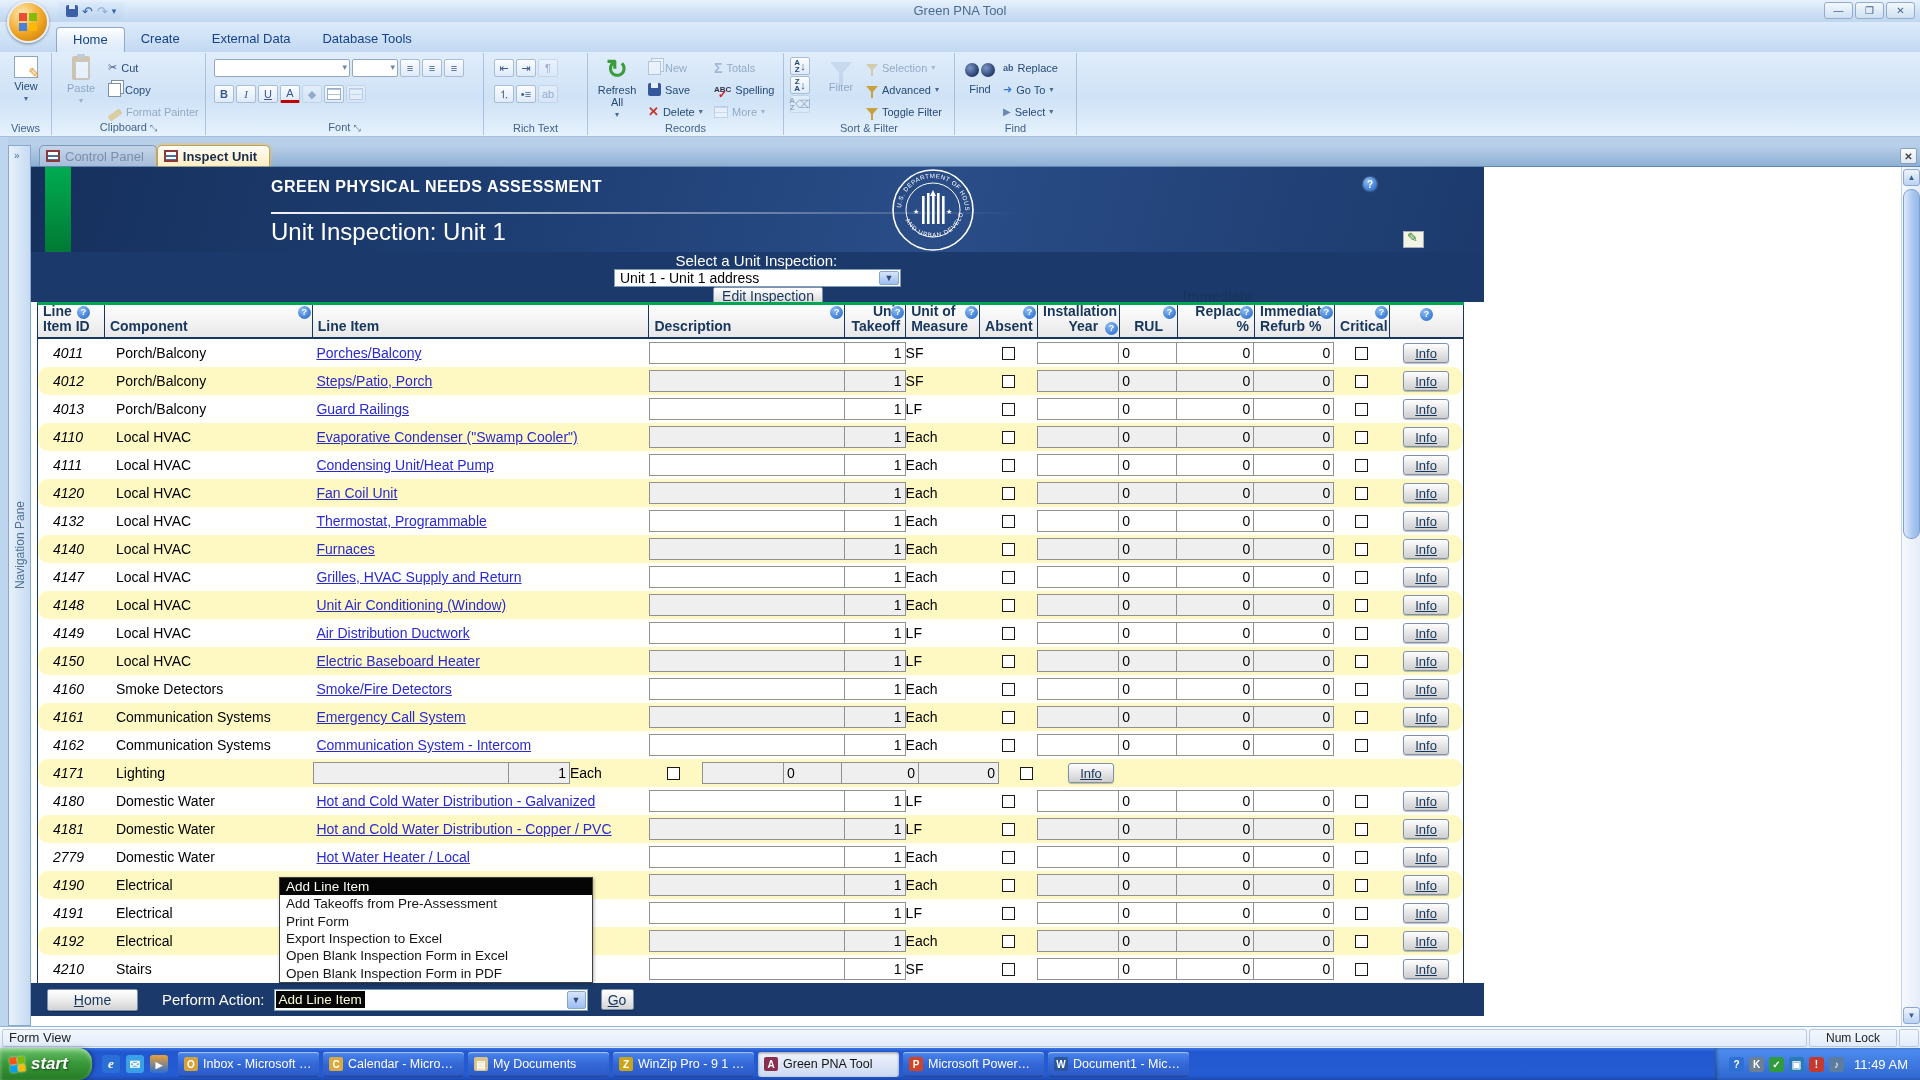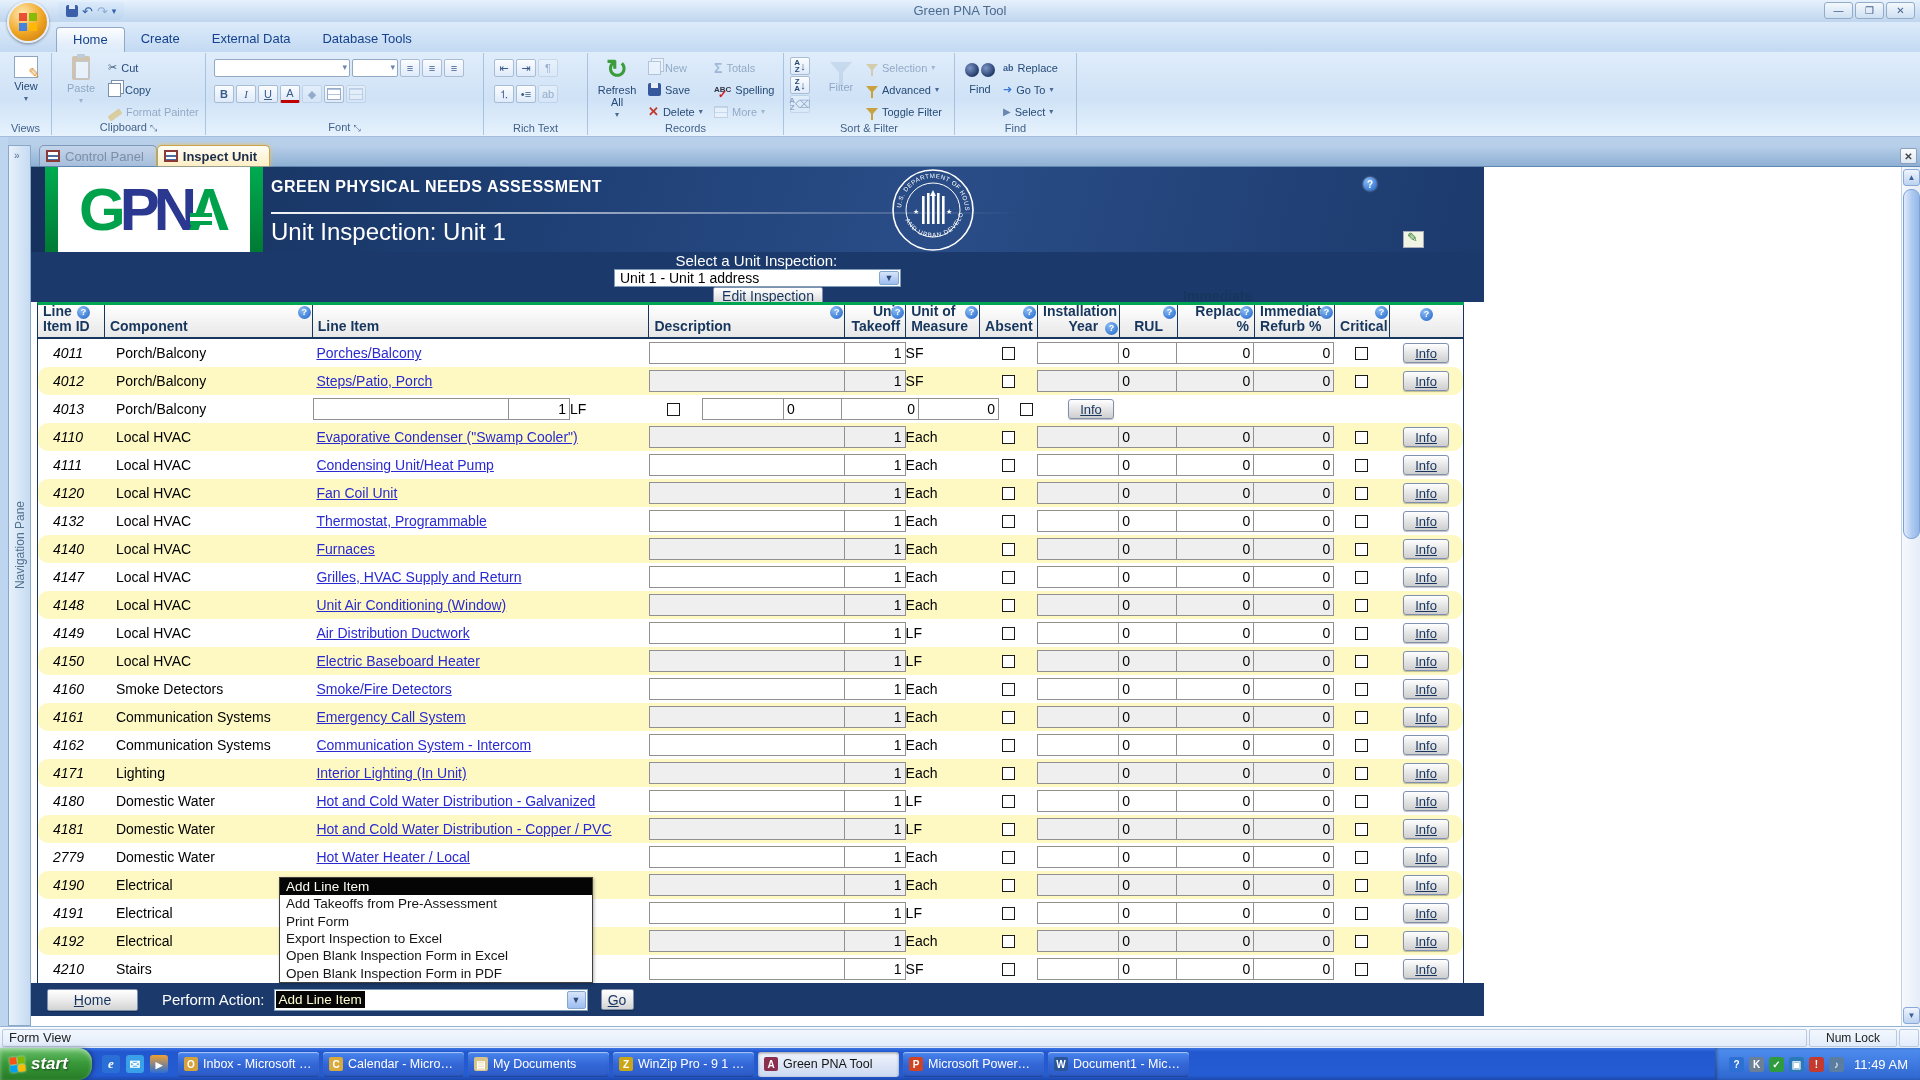--- a/index.html
+++ b/index.html
@@ -386,25 +386,20 @@
   <div id="navpane">
     <span class="chev">»</span>
     <span class="vtext">Navigation Pane</span>
   </div>
 
   <div id="form">
 
     <div id="form-header">
       <div id="logo">
         <span class="greenbar"></span>
-        <span id="logobox">
-          <span id="brand"><span class="g">G</span><span class="pn" title="GPN">PN</span></span>
-            <span id="brand-a">Λ</span>
-          <span id="brand-eq"></span>
-        </span>
         <span class="greenbar"></span>
       </div>
       <div id="app-line">GREEN PHYSICAL NEEDS ASSESSMENT</div>
       <div id="hline"></div>
       <div id="page-title">Unit Inspection:  Unit 1</div>
       <svg id="seal" width="84" height="84" viewBox="0 0 84 84">
         <circle cx="42" cy="42" r="40" fill="none" stroke="#fff" stroke-width="1.6"></circle>
         <circle cx="42" cy="42" r="27" fill="none" stroke="#fff" stroke-width="1"></circle>
         <defs>
           <path id="arcTop" d="M 10,42 A 32,32 0 0 1 74,42"></path>
@@ -571,20 +566,23 @@
               <span class="checkbox"></span>
             </div>
             <div class="c w-info">
               <span class="infobtn">Info</span>
             </div>
           </div>
 
           <div class="trow even">
             <div class="c w-id">4013</div>
             <div class="c w-comp">Porch/Balcony</div>
+            <div class="c w-item">
+              <a class="link" href="#">Guard Railings</a>
+            </div>
             <div class="c w-desc">
               <span class="inp"></span>
             </div>
             <div class="c w-take">
               <span class="inp">1</span>
             </div>
             <div class="c w-uom">LF</div>
             <div class="c w-abs">
               <span class="checkbox"></span>
             </div>
@@ -1036,23 +1034,20 @@
               <span class="checkbox"></span>
             </div>
             <div class="c w-info">
               <span class="infobtn">Info</span>
             </div>
           </div>
 
           <div class="trow odd">
             <div class="c w-id">4171</div>
             <div class="c w-comp">Lighting</div>
-            <div class="c w-item">
-              <a class="link" href="#">Interior Lighting (In Unit)</a>
-            </div>
             <div class="c w-desc">
               <span class="inp"></span>
             </div>
             <div class="c w-take">
               <span class="inp">1</span>
             </div>
             <div class="c w-uom">Each</div>
             <div class="c w-abs">
               <span class="checkbox"></span>
             </div>

